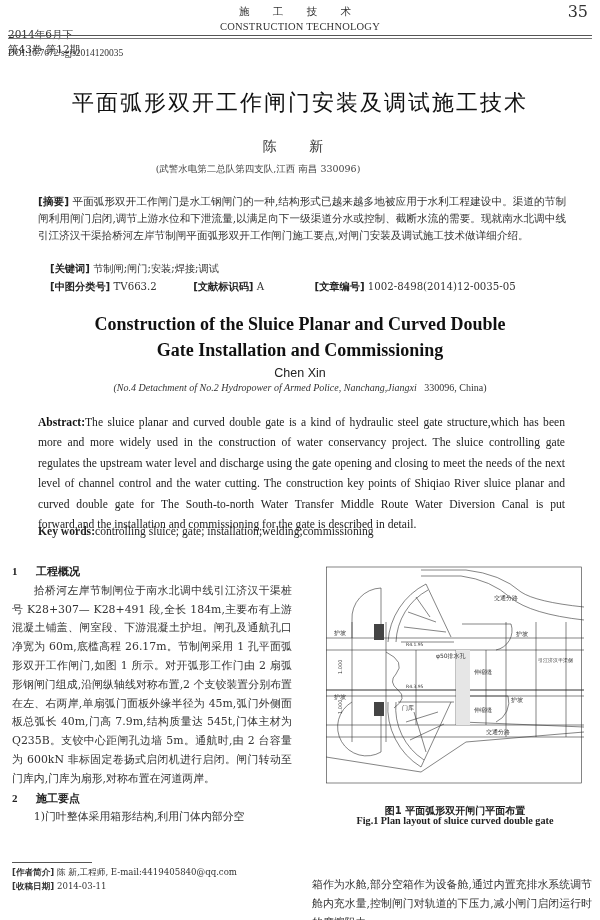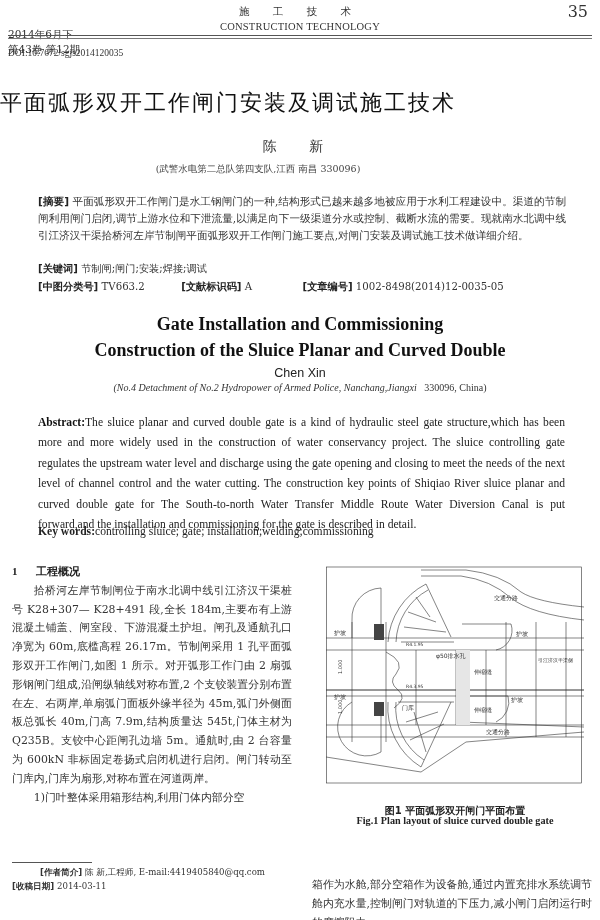--- a/index.html
+++ b/index.html
@@ -6,26 +6,26 @@
   body { width:600px; height:920px; background:#ffffff; color:#222; font-family:"DejaVu Serif","Liberation Serif",serif; position:relative; overflow:hidden; }
   .abs { position:absolute; }
   .hdr-left { left:8px; top:4px; font-size:10.5px; line-height:15px; color:#333;margin-top:23px; }
   .hdr-center { left:180px; width:240px; top:4px; text-align:center; font-size:10.5px; line-height:15px; color:#333; }
   .hdr-center .cn { letter-spacing:10px; }
   .hdr-center .en { font-family:"Liberation Serif",serif; font-size:10.5px; letter-spacing:0.2px; }
   .hdr-page { right:12px; top:2px; font-size:16px; color:#333; }
   .rule1 { left:8px; right:8px; top:35px; height:0; border-top:1.5px solid #555; }
   .rule2 { left:8px; right:8px; top:38px; height:0; border-top:0.8px solid #777; }
   .doi { left:8px; top:48px; font-size:9.5px; color:#333; font-family:"Liberation Serif",serif; }
-  .title-cn { left:0; width:600px; top:88px; text-align:left; font-size:22px; letter-spacing:2px; color:#111; font-family:"DejaVu Sans",sans-serif; font-weight:300; }
+  .title-cn { left:0; width:600px; top:88px; text-align:center; font-size:22px; letter-spacing:2px; color:#111; font-family:"DejaVu Sans",sans-serif; font-weight:300; }
   .author-cn { left:0; width:600px; top:138px; text-align:center; font-size:14px; letter-spacing:14px; color:#333; }
   .affil-cn { left:0; width:516px; top:163px; text-align:center; font-size:9.5px; color:#444; }
   .abs-cn { left:38px; width:528px; top:193px; font-size:10.6px; line-height:17.2px; color:#333; text-align:justify; }
   .abs-cn b { color:#222; font-family:"DejaVu Sans",sans-serif; font-weight:bold; }
-  .meta-row { left:38px; width:528px; font-size:10.2px; color:#333; }
+  .meta-row { left:50px; width:528px; font-size:10.2px; color:#333; }
   .meta-row b { font-family:"DejaVu Sans",sans-serif; color:#222; }
   .title-en { left:0; width:600px; top:311px; text-align:center; font-family:"Liberation Serif",serif; font-weight:bold; font-size:18px; line-height:26px; color:#111; }
   .author-en { left:0; width:600px; top:366px; text-align:center; font-family:"Liberation Sans",sans-serif; font-size:12.5px; color:#222; }
   .affil-en { left:0; width:600px; top:382px; text-align:center; font-family:"Liberation Serif",serif; font-style:italic; font-size:10px; color:#333; }
   .affil-en .up { font-style:normal; }
   .abs-en { left:38px; width:527px; top:413px; font-family:"Liberation Serif",serif; font-size:11.6px; line-height:20.4px; color:#222; text-align:justify; }
   .abs-en b { color:#111; }
   .kw-en { left:38px; width:527px; top:525px; font-family:"Liberation Serif",serif; font-size:11.6px; color:#222; }
   .col-left { left:12px; width:280px; top:562px; font-size:10.9px; line-height:18.8px; color:#333; text-align:justify; }
   .sec { font-family:"DejaVu Sans",sans-serif; font-weight:bold; font-size:11px; color:#222; }
@@ -78,46 +78,49 @@
     <b>[文献标识码]</b>
     <span>A</span>
   </span>
   <span>
     <b>[文章编号]</b>
     <span>1002-8498(2014)12-0035-05</span>
   </span>
 </div>
 
 <div class="abs title-en">
+  <div>Construction of the Sluice Planar and Curved Double</div>
   <div>Gate Installation and Commissioning</div>
-  <div>Construction of the Sluice Planar and Curved Double</div>
 </div>
 <div class="abs author-en">Chen Xin</div>
 <div class="abs affil-en">
   <span>(No.4 Detachment of No.2 Hydropower of Armed Police, Nanchang,Jiangxi</span>&nbsp;&nbsp;
   <span class="up">330096, China)</span>
 </div>
 
 <div class="abs abs-en">
   <b>Abstract:</b><span>The sluice planar and curved double gate is a kind of hydraulic steel gate structure,which has been more and more widely used in the construction of water conservancy project. The sluice controlling gate regulates the upstream water level and discharge using the gate opening and closing to meet the needs of the next level of channel control and the water cutting. The construction key points of Shiqiao River sluice planar and curved double gate for The South-to-north Water Transfer Middle Route Water Diversion Canal is put forward,and the installation and commissioning for the gate is described in detail.</span>
 </div>
 <div class="abs kw-en">
   <b>Key words:</b><span>controlling sluice; gate; installation;welding;commissioning</span>
 </div>
 
 <div class="abs col-left">
   <div class="sec">
     <span class="num">1</span><span>工程概况</span>
   </div>
   <div class="para">拾桥河左岸节制闸位于南水北调中线引江济汉干渠桩号 K28+307— K28+491 段,全长 184m,主要布有上游混凝土铺盖、闸室段、下游混凝土护坦。闸孔及通航孔口净宽为 60m,底槛高程 26.17m。节制闸采用 1 孔平面弧形双开工作闸门,如图 1 所示。对开弧形工作门由 2 扇弧形钢闸门组成,沿闸纵轴线对称布置,2 个支铰装置分别布置在左、右两岸,单扇弧门面板外缘半径为 45m,弧门外侧面板总弧长 40m,门高 7.9m,结构质量达 545t,门体主材为 Q235B。支铰中心距闸孔边墙 5m。通航时,由 2 台容量为 600kN 非标固定卷扬式启闭机进行启闭。闸门转动至门库内,门库为扇形,对称布置在河道两岸。</div>
+  <div class="sec">
+    <span class="num">2</span><span>施工要点</span>
+  </div>
   <div class="para">1)门叶整体采用箱形结构,利用门体内部分空</div>
 </div>
 
 <div class="abs fn-rule"></div>
-<div class="abs fn" style="top:866px;margin-left:28px;">
+<div class="abs fn" style="top:866px;">
   <b>[作者简介]</b>
   <span>陈  新,工程师, E-mail:4419405840@qq.com</span>
 </div>
 <div class="abs fn" style="top:880px;">
   <b>[收稿日期]</b>
   <span>2014-03-11</span>
 </div>
 
 <div class="abs figure">
   <svg width="258" height="224" viewBox="0 0 258 224">

